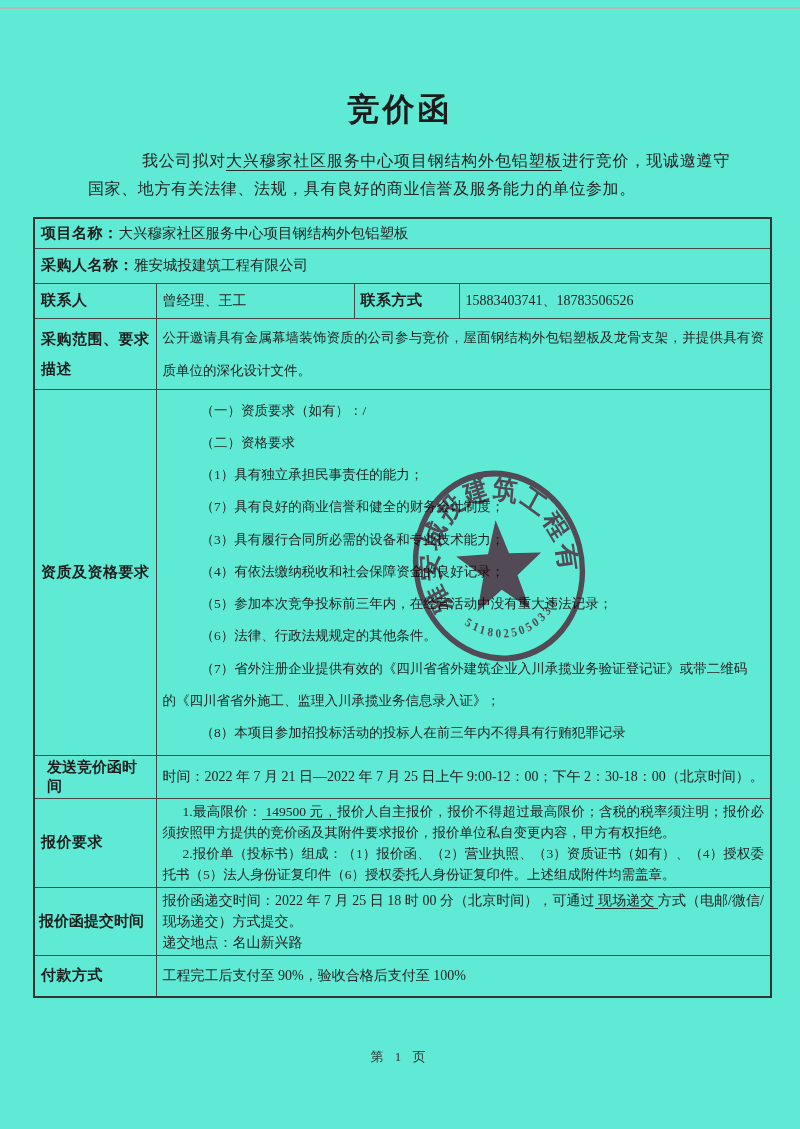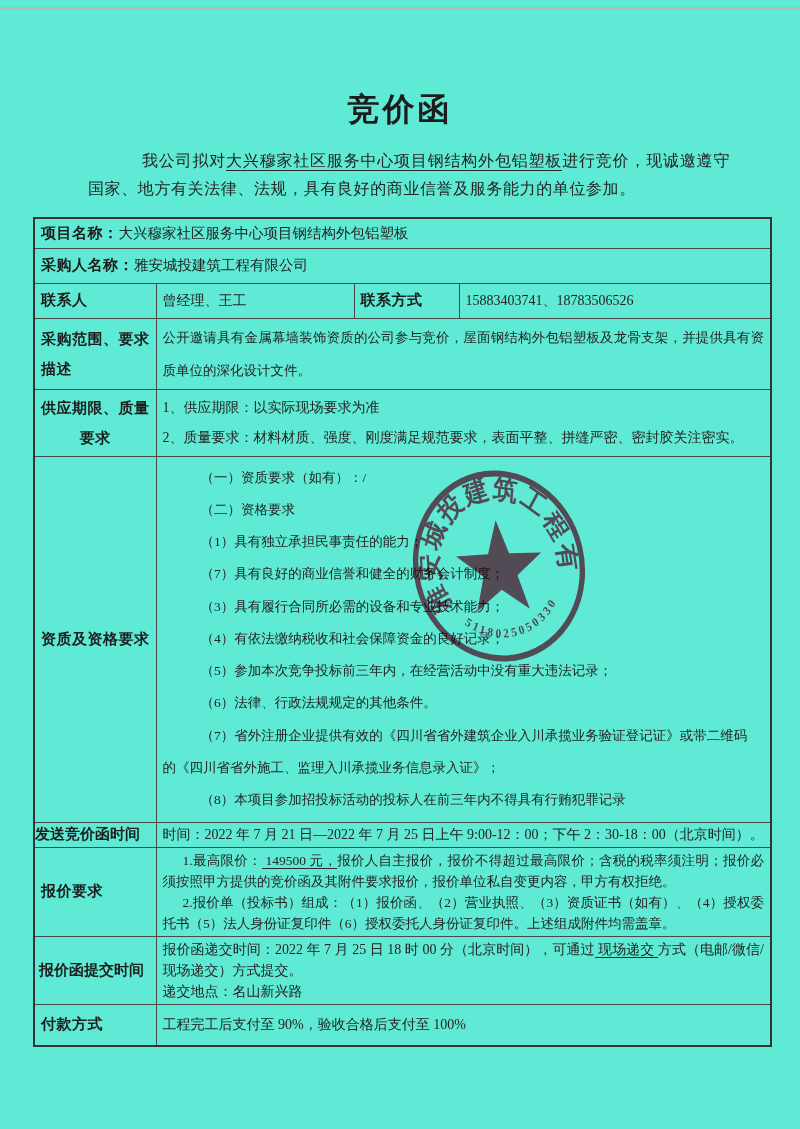--- a/index.html
+++ b/index.html
@@ -91,48 +91,38 @@
       <td class="lblcell"><span class="lbl">联系方式</span></td>
       <td class="valcell">15883403741、18783506526</td>
     </tr>
     <tr style="height:67px">
       <td class="lblcell two-line">
         <div class="lbl">采购范围、要求</div>
         <div class="lbl">描述</div>
       </td>
       <td colspan="3" class="valcell scopeval">公开邀请具有金属幕墙装饰资质的公司参与竞价，屋面钢结构外包铝塑板及龙骨支架，并提供具有资质单位的深化设计文件。</td>
     </tr>
-    <tr style="height:67px">
-      <td class="lblcell two-line">
-        <div class="lbl">供应期限、质量</div>
-        <div class="lbl ctr">要求</div>
-      </td>
-      <td colspan="3" class="valcell supplyval">
-        <div>1、供应期限：以实际现场要求为准</div>
-        <div>2、质量要求：材料材质、强度、刚度满足规范要求，表面平整、拼缝严密、密封胶关注密实。</div>
-      </td>
-    </tr>
     <tr style="height:366px">
       <td class="lblcell"><span class="lbl">资质及资格要求</span></td>
       <td colspan="3" class="qualcell">
             <div class="qline qind">（一）资质要求（如有）：/</div>
             <div class="qline qind">（二）资格要求</div>
             <div class="qline qind">（1）具有独立承担民事责任的能力；</div>
             <div class="qline qind">（7）具有良好的商业信誉和健全的财务会计制度；</div>
             <div class="qline qind">（3）具有履行合同所必需的设备和专业技术能力；</div>
             <div class="qline qind">（4）有依法缴纳税收和社会保障资金的良好记录；</div>
             <div class="qline qind">（5）参加本次竞争投标前三年内，在经营活动中没有重大违法记录；</div>
             <div class="qline qind">（6）法律、行政法规规定的其他条件。</div>
             <div class="qline qind">（7）省外注册企业提供有效的《四川省省外建筑企业入川承揽业务验证登记证》或带二维码</div>
             <div class="qline">的《四川省省外施工、监理入川承揽业务信息录入证》；</div>
             <div class="qline qind">（8）本项目参加招投标活动的投标人在前三年内不得具有行贿犯罪记录</div>
           </td>
     </tr>
     <tr style="height:25px">
-      <td class="lblcell" style="padding-left:0"><span class="lbl" style="letter-spacing:0">发送竞价函时间</span></td>
+      <td class="lblcell" style="padding-left:12px"><span class="lbl" style="letter-spacing:0">发送竞价函时间</span></td>
       <td colspan="3" class="valcell sendval">时间：2022 年 7 月 21 日—2022 年 7 月 25 日上午 9:00-12：00；下午 2：30-18：00（北京时间）。</td>
     </tr>
     <tr style="height:84px">
       <td class="lblcell"><span class="lbl">报价要求</span></td>
       <td colspan="3" class="valcell">
         <p class="pq"><span>1.最高限价：</span><span class="useg"> 149500 元，</span><span>报价人自主报价，报价不得超过最高限价；含税的税率须注明；报价必须按照甲方提供的竞价函及其附件要求报价，报价单位私自变更内容，甲方有权拒绝。</span></p>
         <p class="pq"><span>2.报价单（投标书）组成：（1）报价函、（2）营业执照、（3）资质证书（如有）、（4）授权委托书（5）法人身份证复印件（6）授权委托人身份证复印件。上述组成附件均需盖章。</span></p>
       </td>
     </tr>
     <tr style="height:63px">
@@ -160,13 +150,14 @@
       </defs>
       <text class="seal-text" font-size="27" fill="currentColor">
         <textPath href="#arcTop" startOffset="0" textLength="352">雅安城投建筑工程有限公司</textPath>
       </text>
       <text class="seal-text" font-size="12.5" fill="currentColor">
         <textPath href="#arcBot" startOffset="4" textLength="118">5118025050330</textPath>
       </text>
     </svg>
   </div>
 
+  <div class="footer">第 1 页</div>
 </div>
 
 </body></html>

